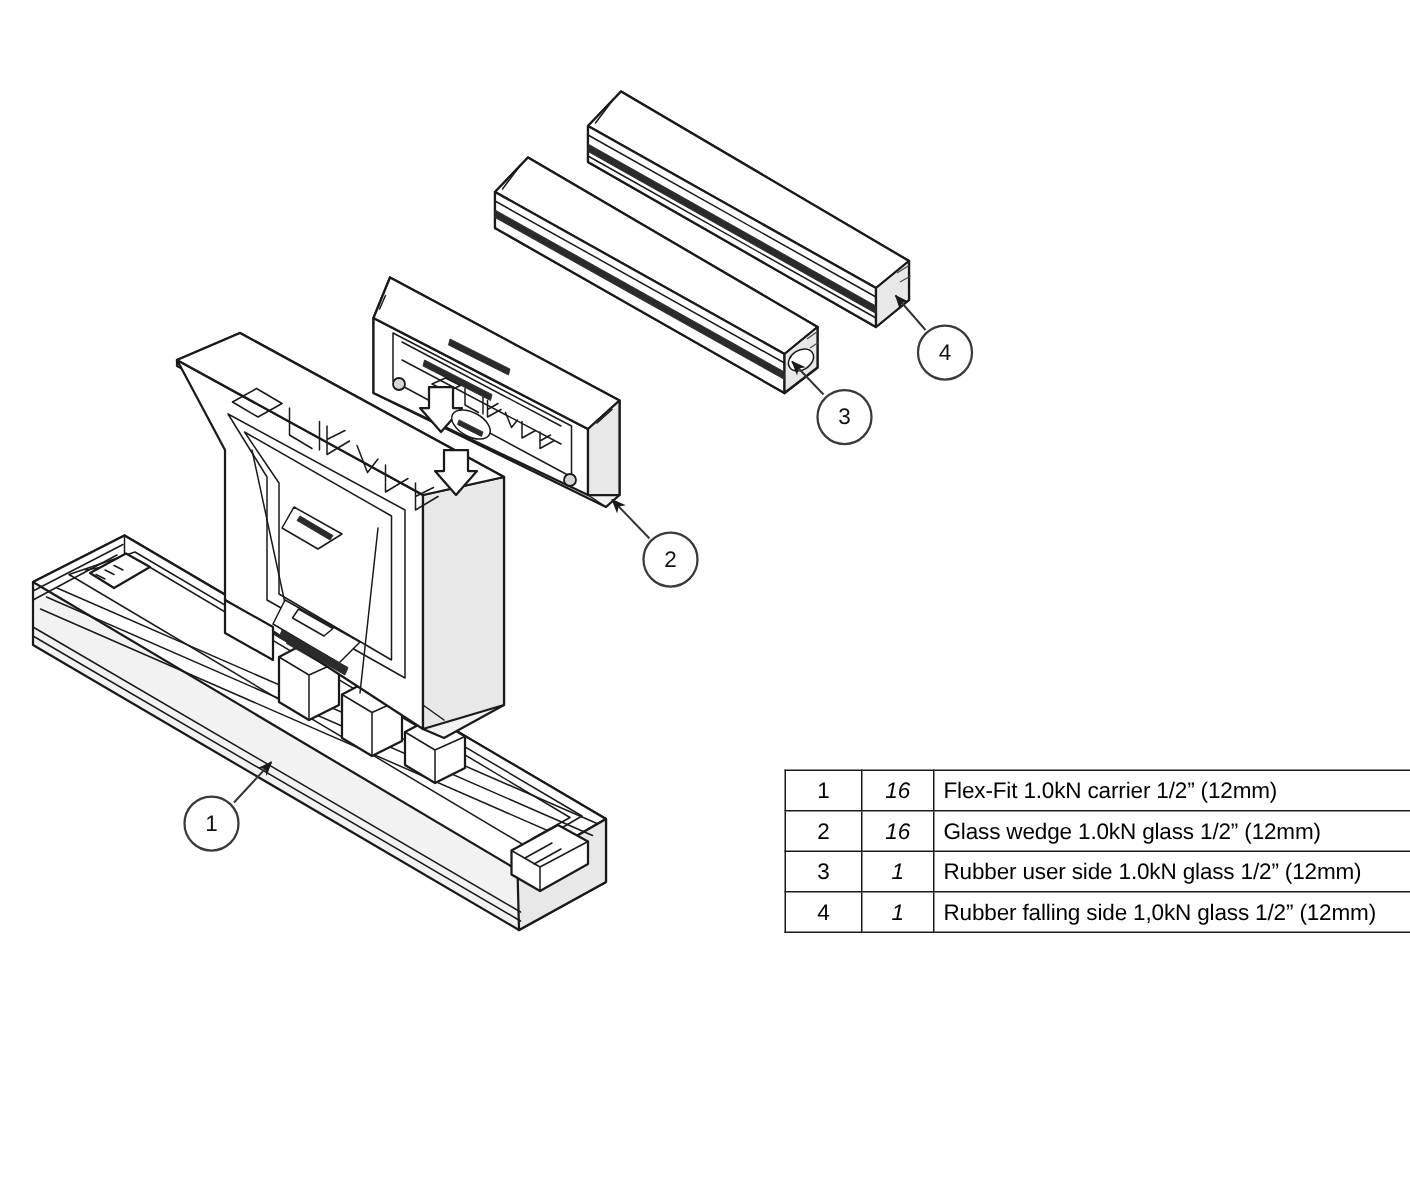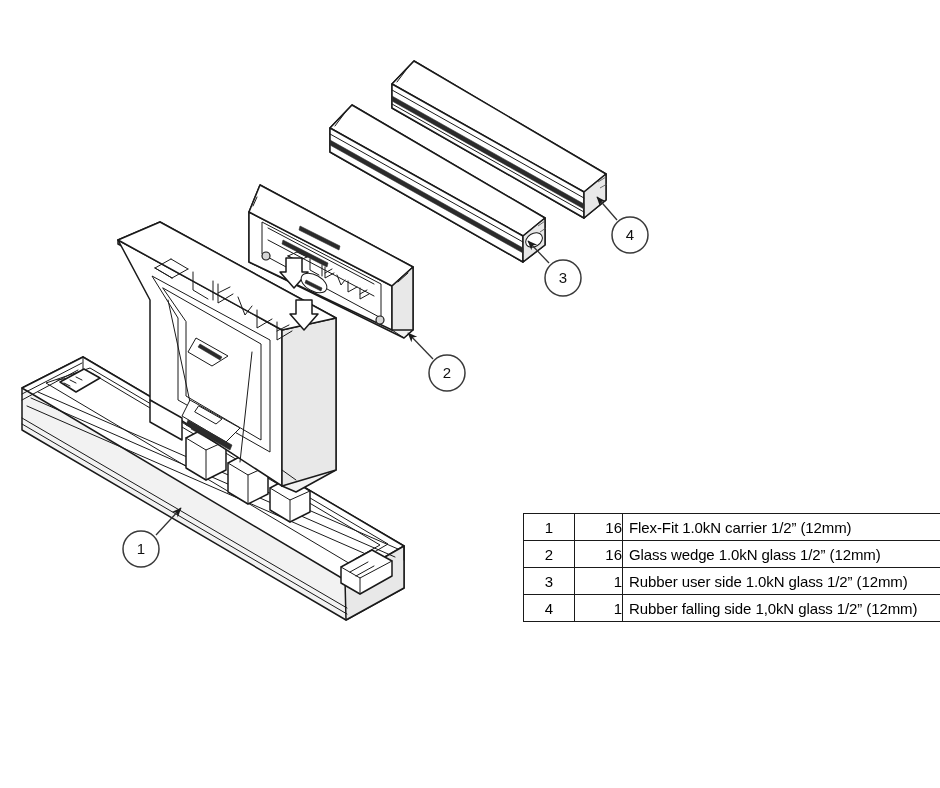--- a/index.html
+++ b/index.html
@@ -36,21 +36,21 @@
   #parts-list td {
     border: 1.4px solid #1a1a1a;
     height: 26px;
     font-size: 15px;
     color: #000;
     padding: 0;
     white-space: nowrap;
     overflow: visible;
   }
   #parts-list td.col-item { width: 50px;  text-align: center; }
-  #parts-list td.col-qty  { width: 47px;  text-align: right; }
+  #parts-list td.col-qty  { width: 47px;  text-align: center; font-style: italic; }
   #parts-list td.col-desc { width: 363px; text-align: left; padding-left: 6px; letter-spacing: -0.1px; }
 
   .callout-num {
     font-size: 15px;
     font-family: "Liberation Sans", sans-serif;
     fill: #111;
     text-anchor: middle;
     dominant-baseline: middle;
   }
 </style>

